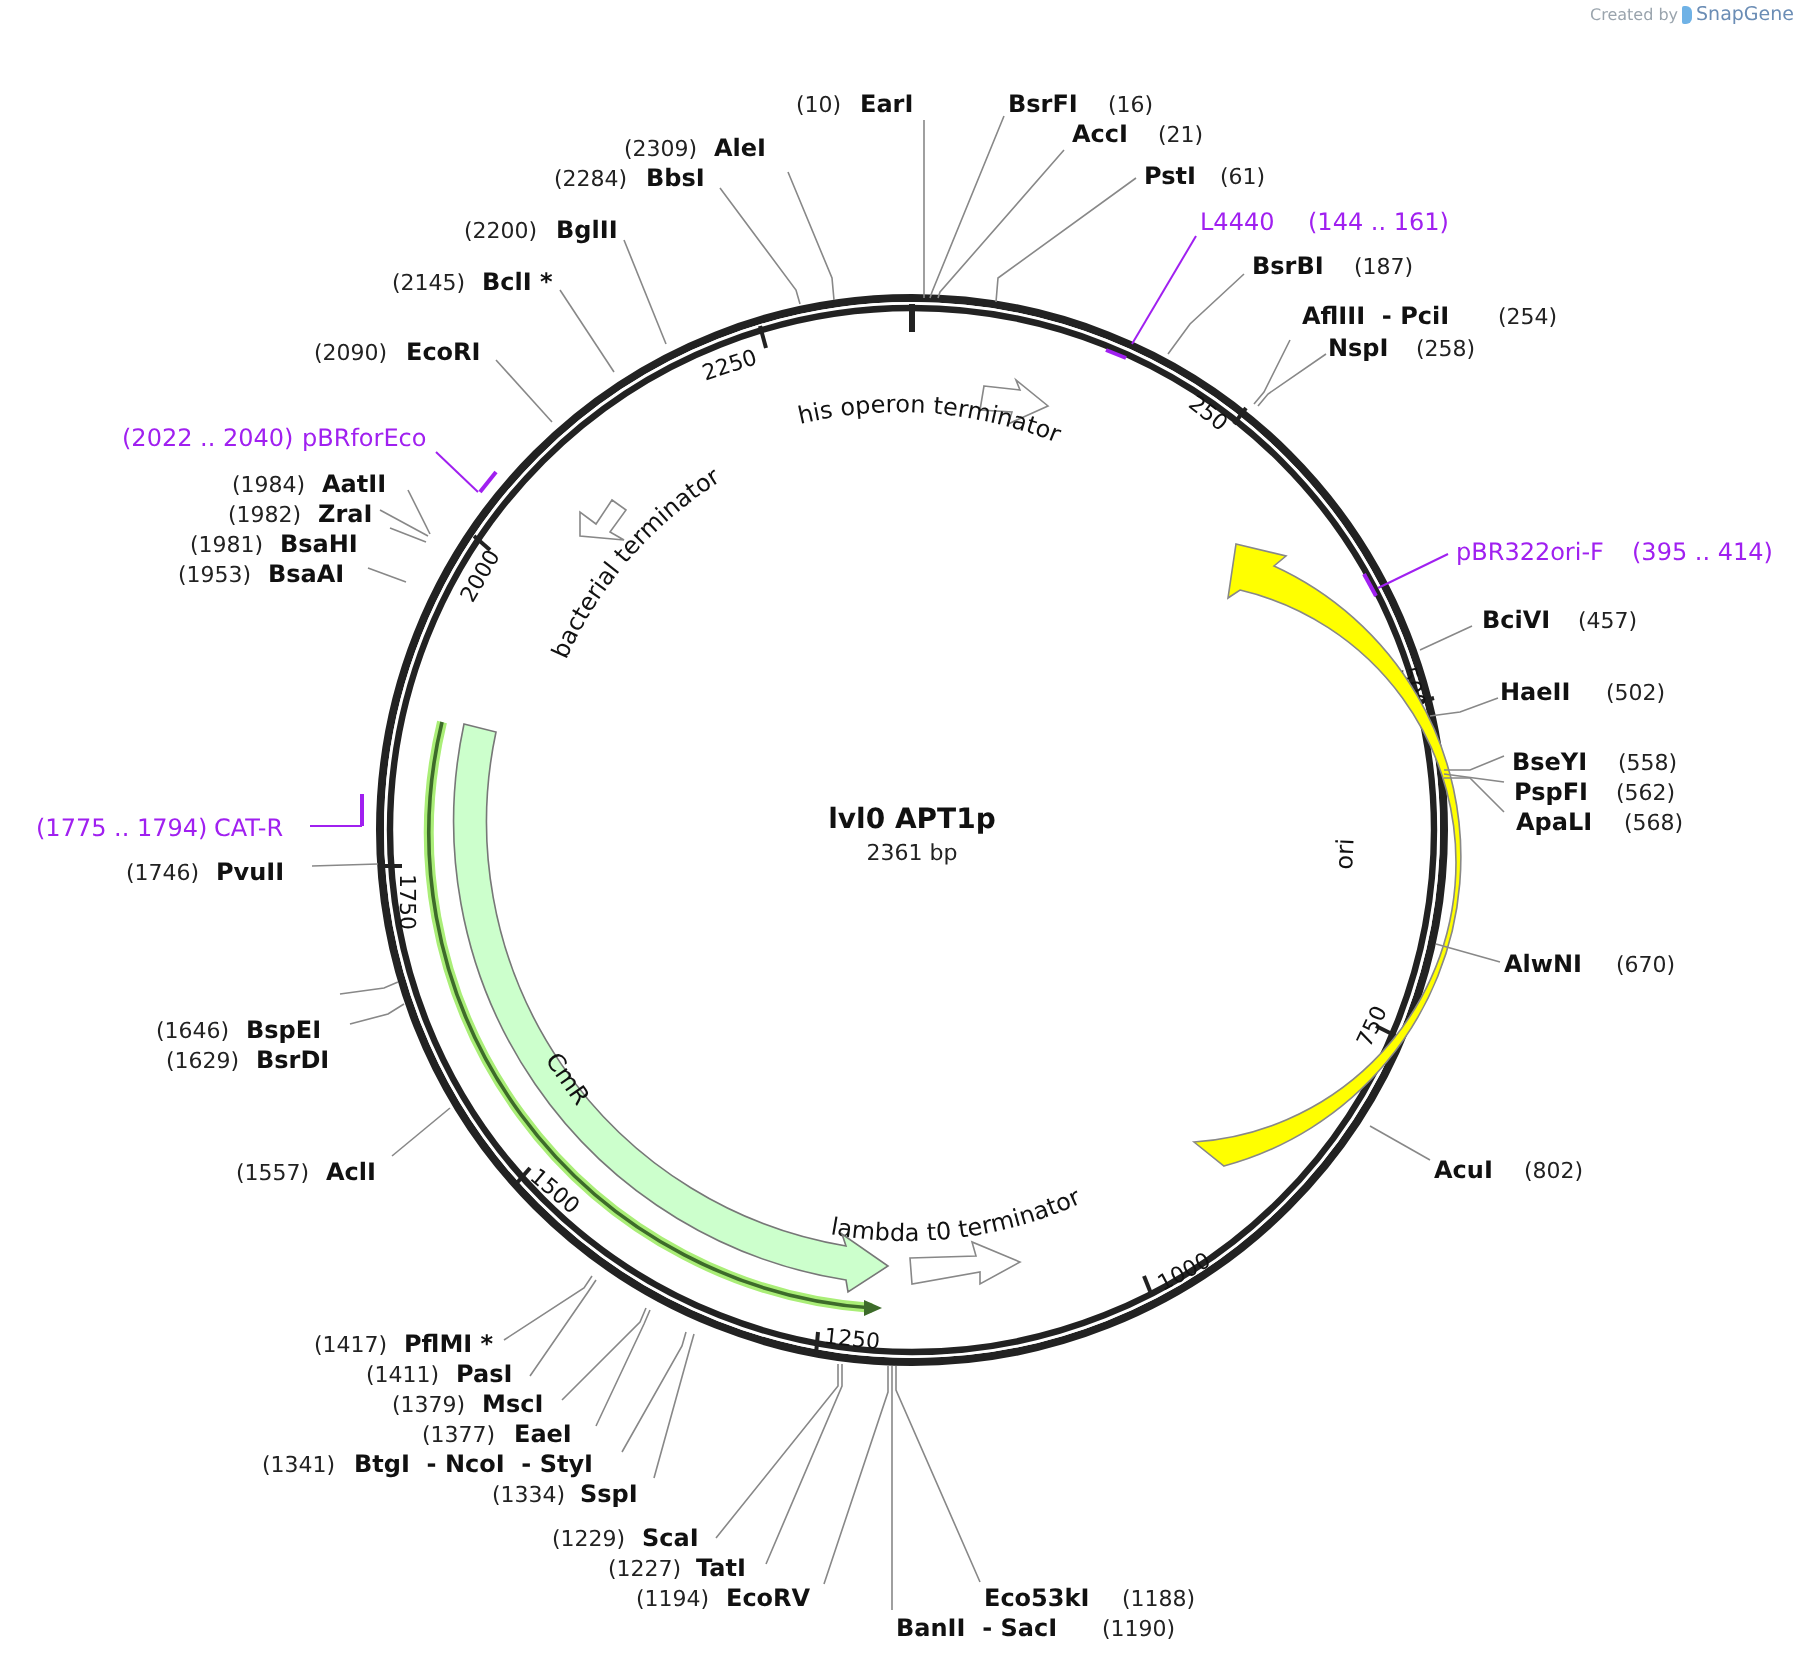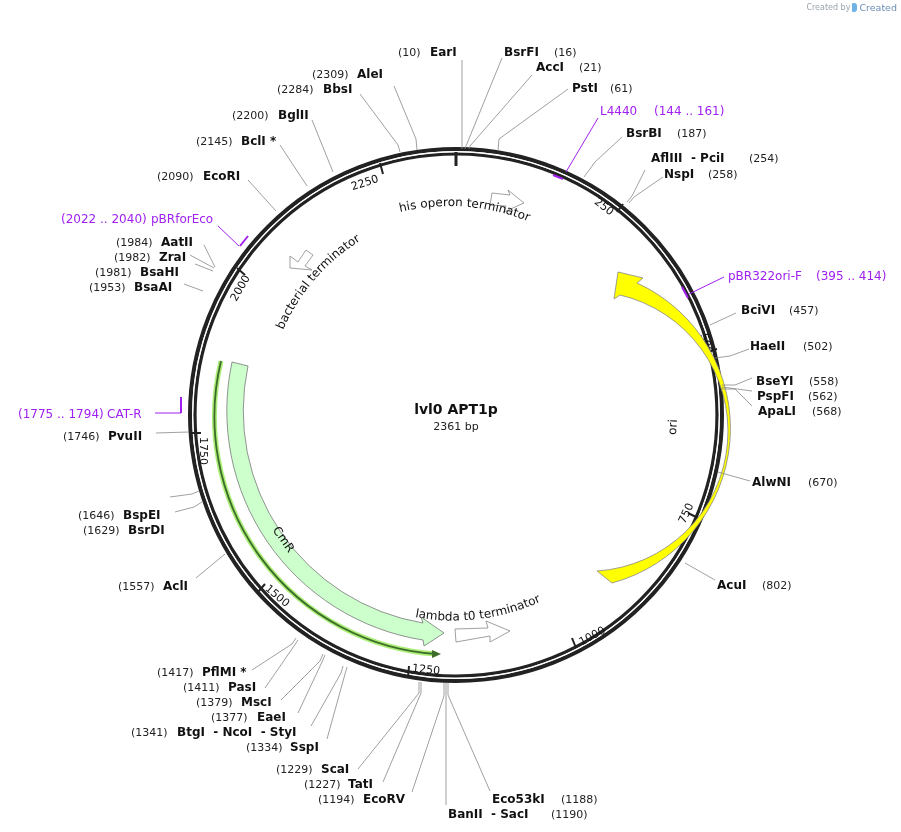--- a/index.html
+++ b/index.html
@@ -14,21 +14,21 @@
   .prim { font-size: 12px; fill: #a020f0; }
   .tick { font-size: 11px; fill: #111; }
   .feat-lbl { font-size: 12px; fill: #111; }
 </style>
 </head>
 <body>
 
 <div class="credit">
   <span>Created by</span>
   <span class="logo"></span>
-  <span class="brand">Created</span>
+  <span class="brand">SnapGene</span>
 </div>
 
 <svg id="map" width="901" height="832" viewBox="0 0 901 832">
   <defs>
     <path id="arc-his" d="M 400 212 A 210 210 0 0 1 590 260" fill="none"></path>
     <path id="arc-bact" d="M 283 330 A 200 200 0 0 1 370 235" fill="none"></path>
     <path id="arc-lambda" d="M 415 617 A 210 210 0 0 0 548 598" fill="none"></path>
   </defs>
 
   <g>

